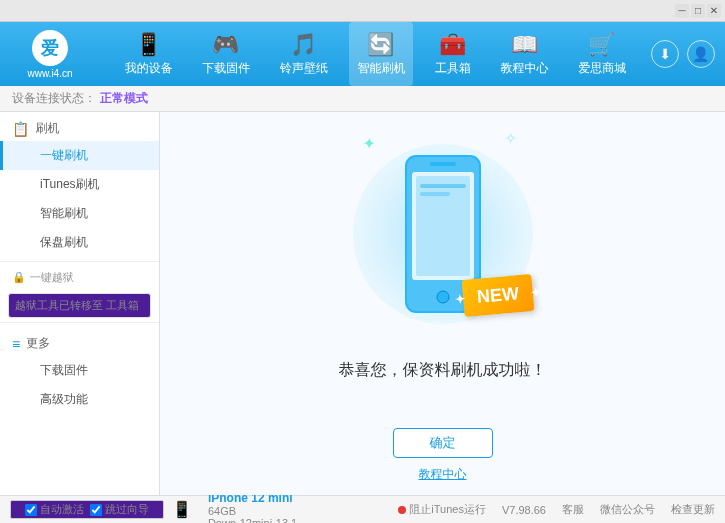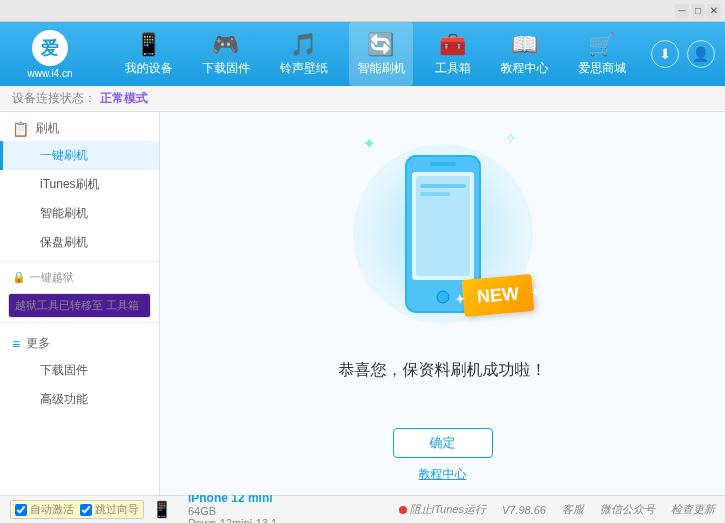--- a/index.html
+++ b/index.html
@@ -191,21 +191,21 @@
       padding: 0 10px;
       font-size: 11px; color: #888;
     }
     .bottom-left { display: flex; align-items: center; gap: 8px; }
     .checkbox-item { display: flex; align-items: center; gap: 3px; cursor: pointer; }
     .checkbox-item input { width: 12px; height: 12px; }
     .device-info { margin-left: 10px; display: flex; flex-direction: column; }
     .device-name { color: #1a9de0; font-size: 12px; font-weight: bold; display: flex; align-items: center; gap: 4px; }
     .device-sub { color: #888; font-size: 11px; }
     .bottom-right { margin-left: auto; display: flex; align-items: center; gap: 16px; }
-    .bottom-right span { color: #888; font-size: 11px; font-style: italic; }
+    .bottom-right span { color: #888; font-size: 11px; }
     .bottom-right span.link { cursor: pointer; }
     .itunes-status { display: flex; align-items: center; gap: 3px; }
     .red-dot { width: 8px; height: 8px; background: #e53935; border-radius: 50%; display: inline-block; }
 
     .bottom-device-row {
       display: flex; align-items: center;
     }
     .phone-icon-small { font-size: 16px; color: #1a9de0; margin-right: 6px; }
   </style>
 </head>
@@ -329,21 +329,21 @@
     </div>
 
     <div class="success-text">恭喜您，保资料刷机成功啦！</div>
     <button class="confirm-btn">确定</button>
     <span class="back-link">教程中心</span>
   </div>
 </div>
 
 <div class="bottom-bar">
   <div class="bottom-left">
-    <div style="border: 1px solid #ccc; background:#fef9c3; padding: 1px 4px; border-radius:2px; display:flex; align-items:center; gap:6px;">
+    <div style="border: 1px solid #ccc; background:#4c1d95; padding: 1px 14px; border-radius:2px; display:flex; align-items:center; gap:6px;">
       <label class="checkbox-item">
         <input type="checkbox" checked="" style="">
         <span>自动激活</span>
       </label>
       <label class="checkbox-item">
         <input type="checkbox" checked="" style="">
         <span>跳过向导</span>
       </label>
     </div>
 

